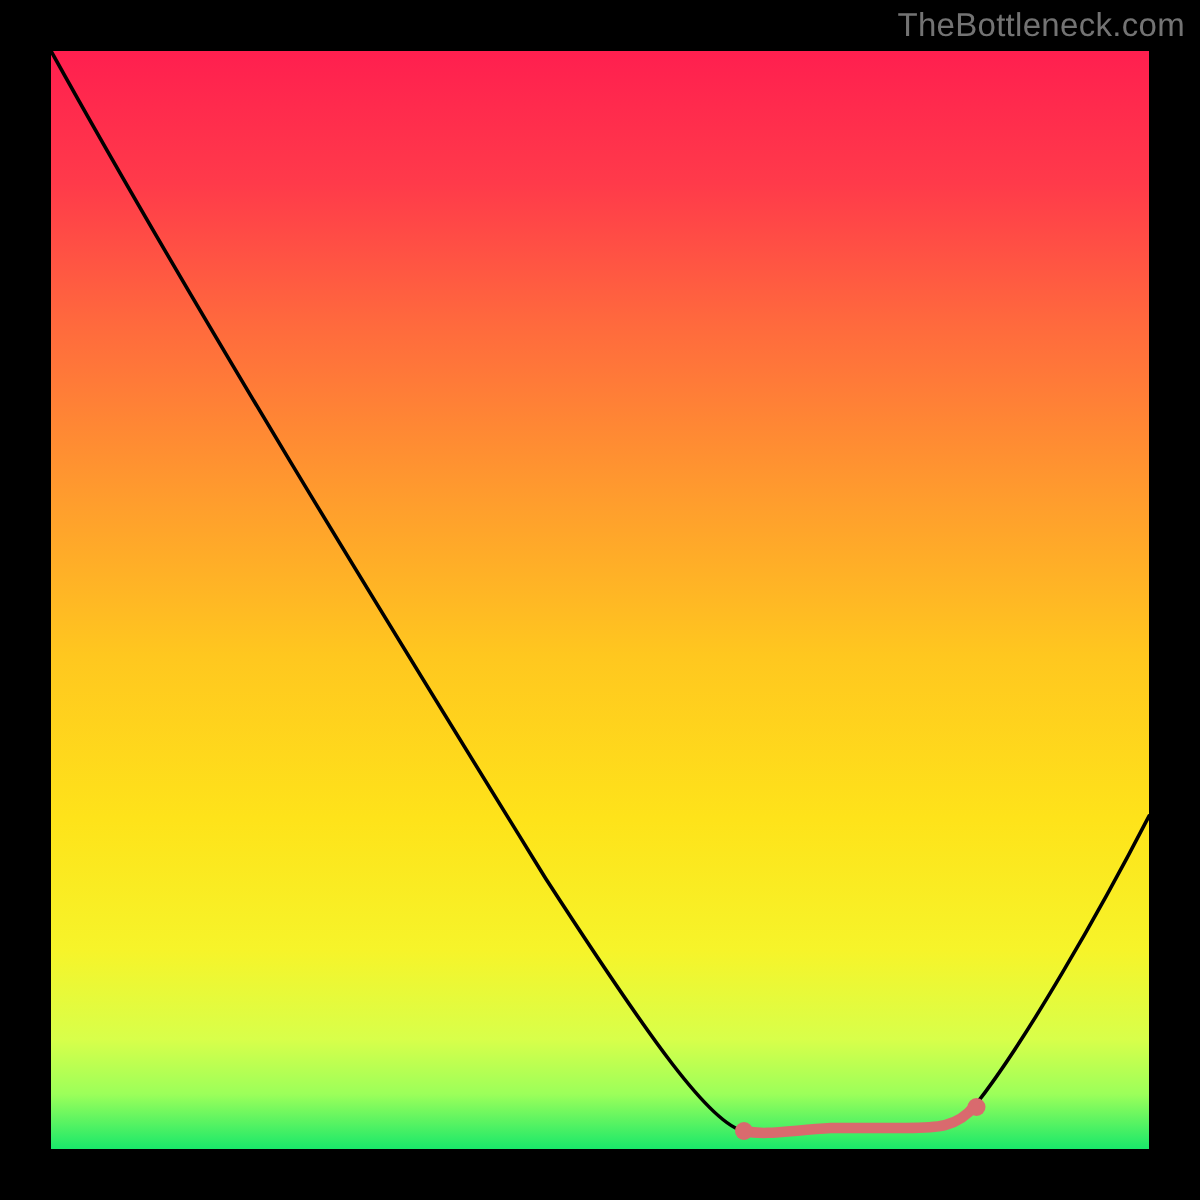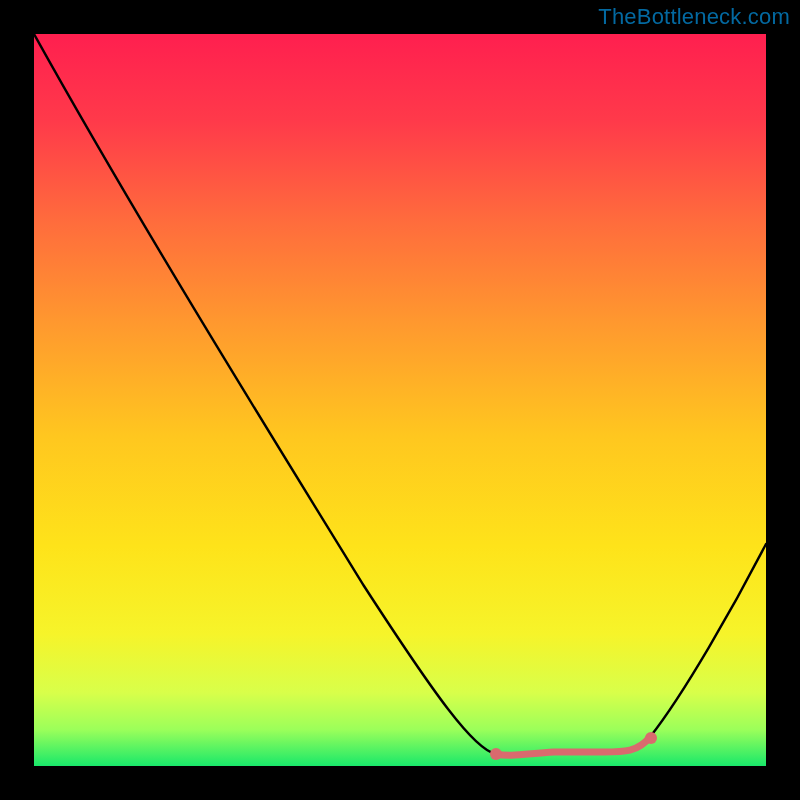--- a/index.html
+++ b/index.html
@@ -14,21 +14,21 @@
   .frame {
     position: relative;
     width: 800px;
     height: 800px;
     background: #000;
   }
   .watermark {
     position: absolute;
     top: 4px;
     right: 10px;
-    color: #0369a1;
+    color: #737373;
     font-size: 22px;
     font-weight: 500;
     letter-spacing: 0.2px;
     z-index: 10;
   }
   .plot-area {
     position: absolute;
     left: 34px;
     top: 34px;
     width: 732px;

